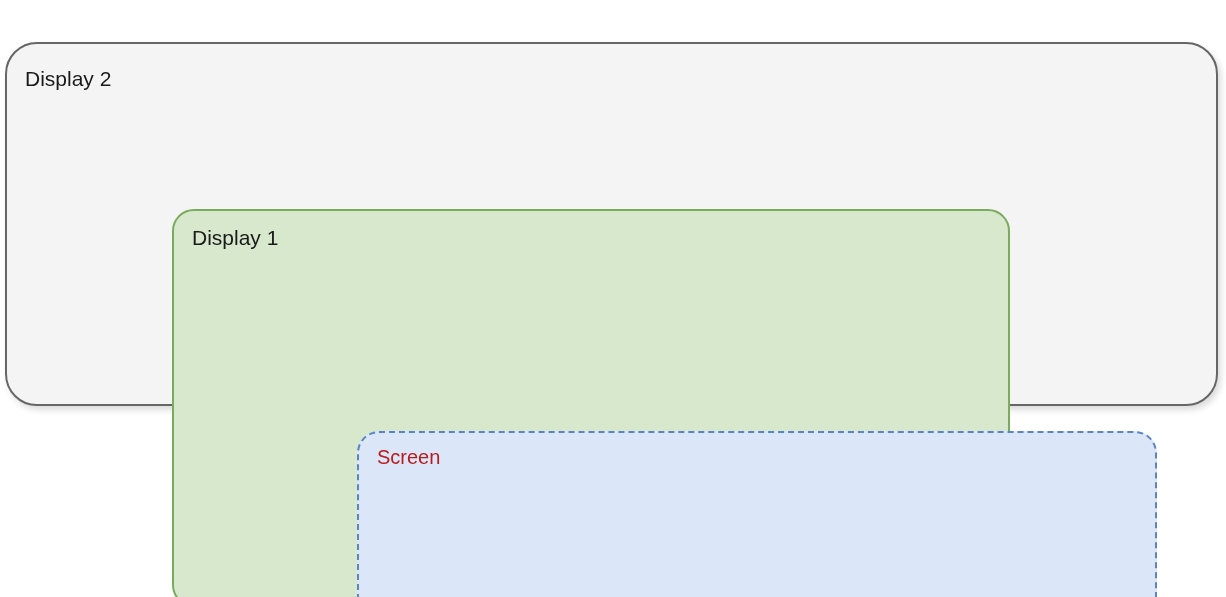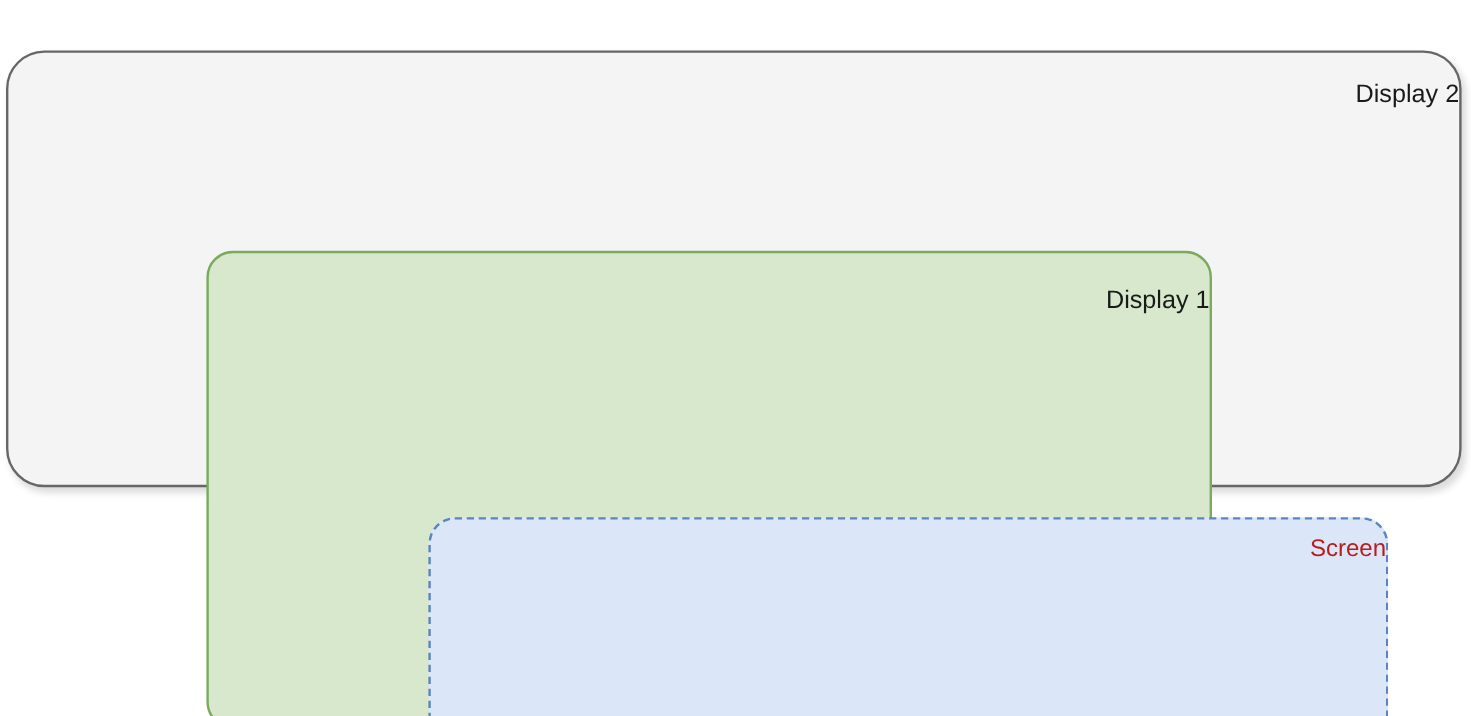--- a/index.html
+++ b/index.html
@@ -18,21 +18,21 @@
     overflow: hidden;
   }
   .box {
     position: absolute;
     box-sizing: border-box;
   }
   .label {
     position: absolute;
     left: 18px;
     right: 0;
-    text-align: right;
+    text-align: left;
     white-space: pre;
     line-height: 1;
   }
 
   
   #display2 {
     left: 5px;
     top: 42px;
     width: 1213px;
     height: 364px;
@@ -54,21 +54,20 @@
     width: 838px;
     height: 398px;
     background: #d7e8cd;
     border: 2px solid #7aab5c;
     border-radius: 22px;
   }
   #display1-label {
     top: 16px;
     font-size: 21px;
     color: #1a1a1a;
-    margin-top: 13px;
   }
 
   
   #screen {
     left: 183px;
     top: 220px;
     width: 800px;
     height: 325px;
     background: #dbe7f8;
     border: 2px dashed #5b84c4;

